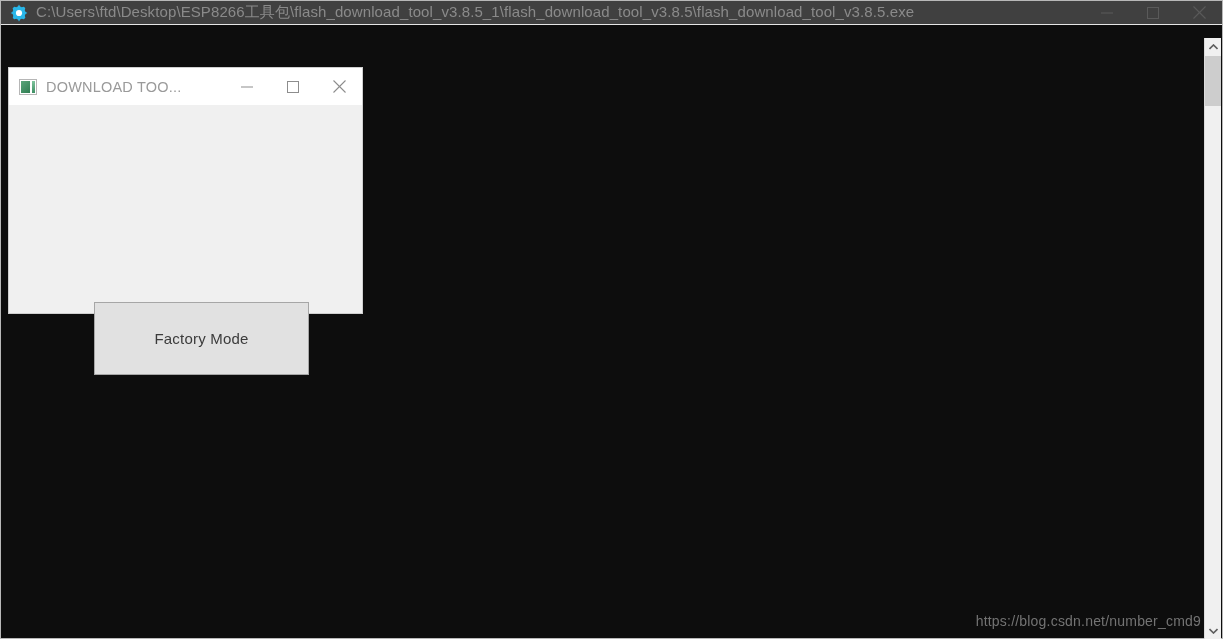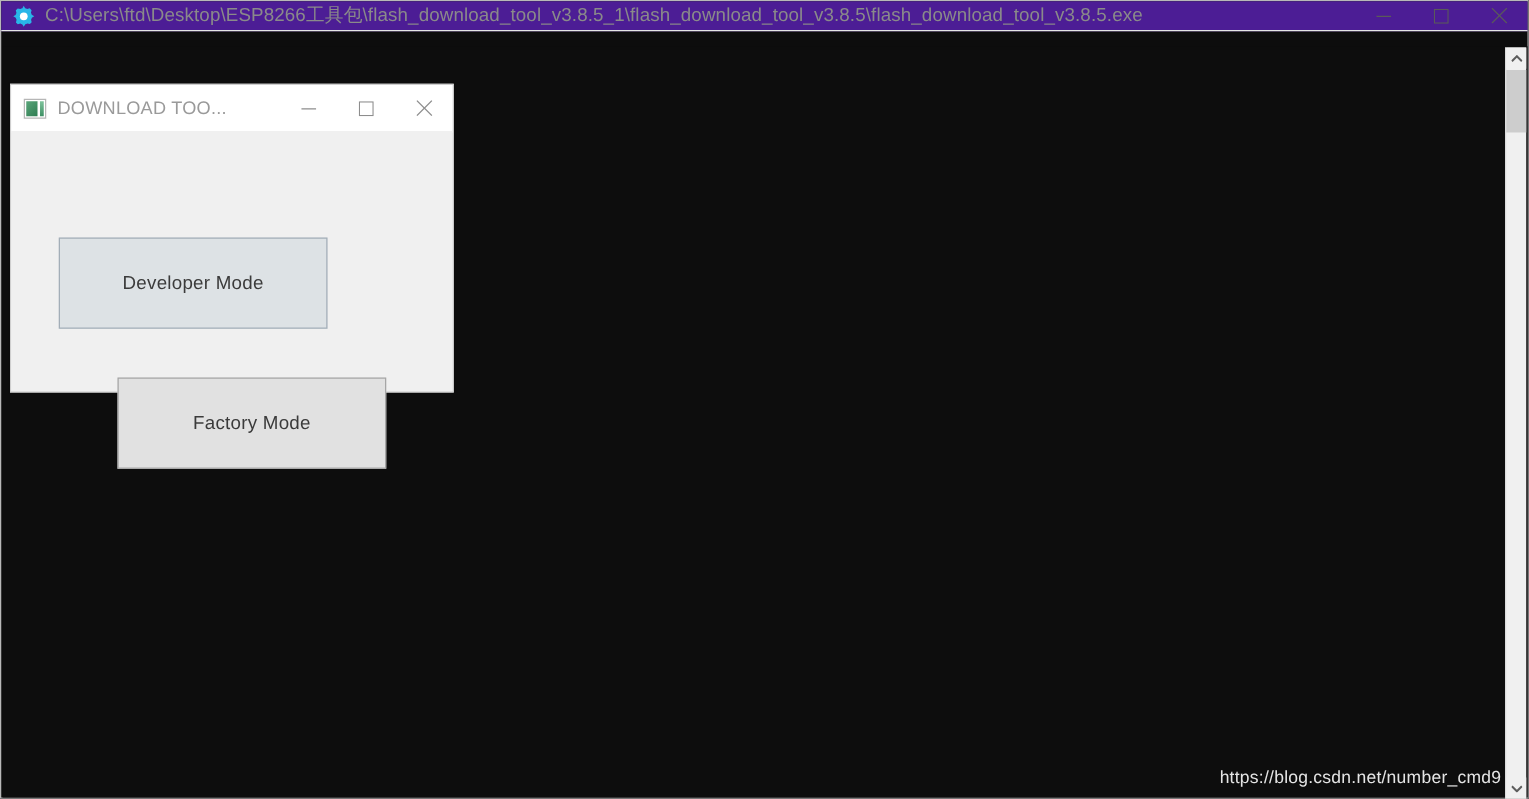--- a/index.html
+++ b/index.html
@@ -34,21 +34,21 @@
     border: 1px solid #b8b8b8;
     box-sizing: border-box;
   }
 
   .console-titlebar {
     position: absolute;
     left: 0;
     top: 0;
     width: 100%;
     height: 24px;
-    background: #4c1d95;
+    background: #404040;
     border-bottom: 1px solid #e6e6e6;
     box-sizing: border-box;
     display: flex;
     align-items: center;
     justify-content: space-between;
   }
 
   .console-icon {
     width: 22px;
     height: 22px;
@@ -126,21 +126,21 @@
     height: 50px;
     background: #cdcdcd;
   }
 
   
   .watermark {
     position: absolute;
     right: 21px;
     bottom: 9px;
     font-size: 14px;
-    color: #e5e5e5;
+    color: #737373;
     white-space: nowrap;
     letter-spacing: 0.2px;
   }
 
   
   .dialog {
     position: absolute;
     left: 8px;
     top: 67px;
     width: 355px;
@@ -322,18 +322,17 @@
         <div class="dlg-btn">
           <svg width="13" height="13" viewBox="0 0 13 13">
               <line x1="0.5" y1="0.5" x2="12.5" y2="12.5" stroke="#8d8d8d" stroke-width="1.1"></line>
               <line x1="12.5" y1="0.5" x2="0.5" y2="12.5" stroke="#8d8d8d" stroke-width="1.1"></line>
             </svg>
         </div>
       </div>
     </div>
 
     <div class="dialog-body">
-      <div class="mode-btn developer">Developer Mode</div>
       <div class="mode-btn factory">Factory Mode</div>
     </div>
   </div>
 
 </div>
 
 </body></html>

